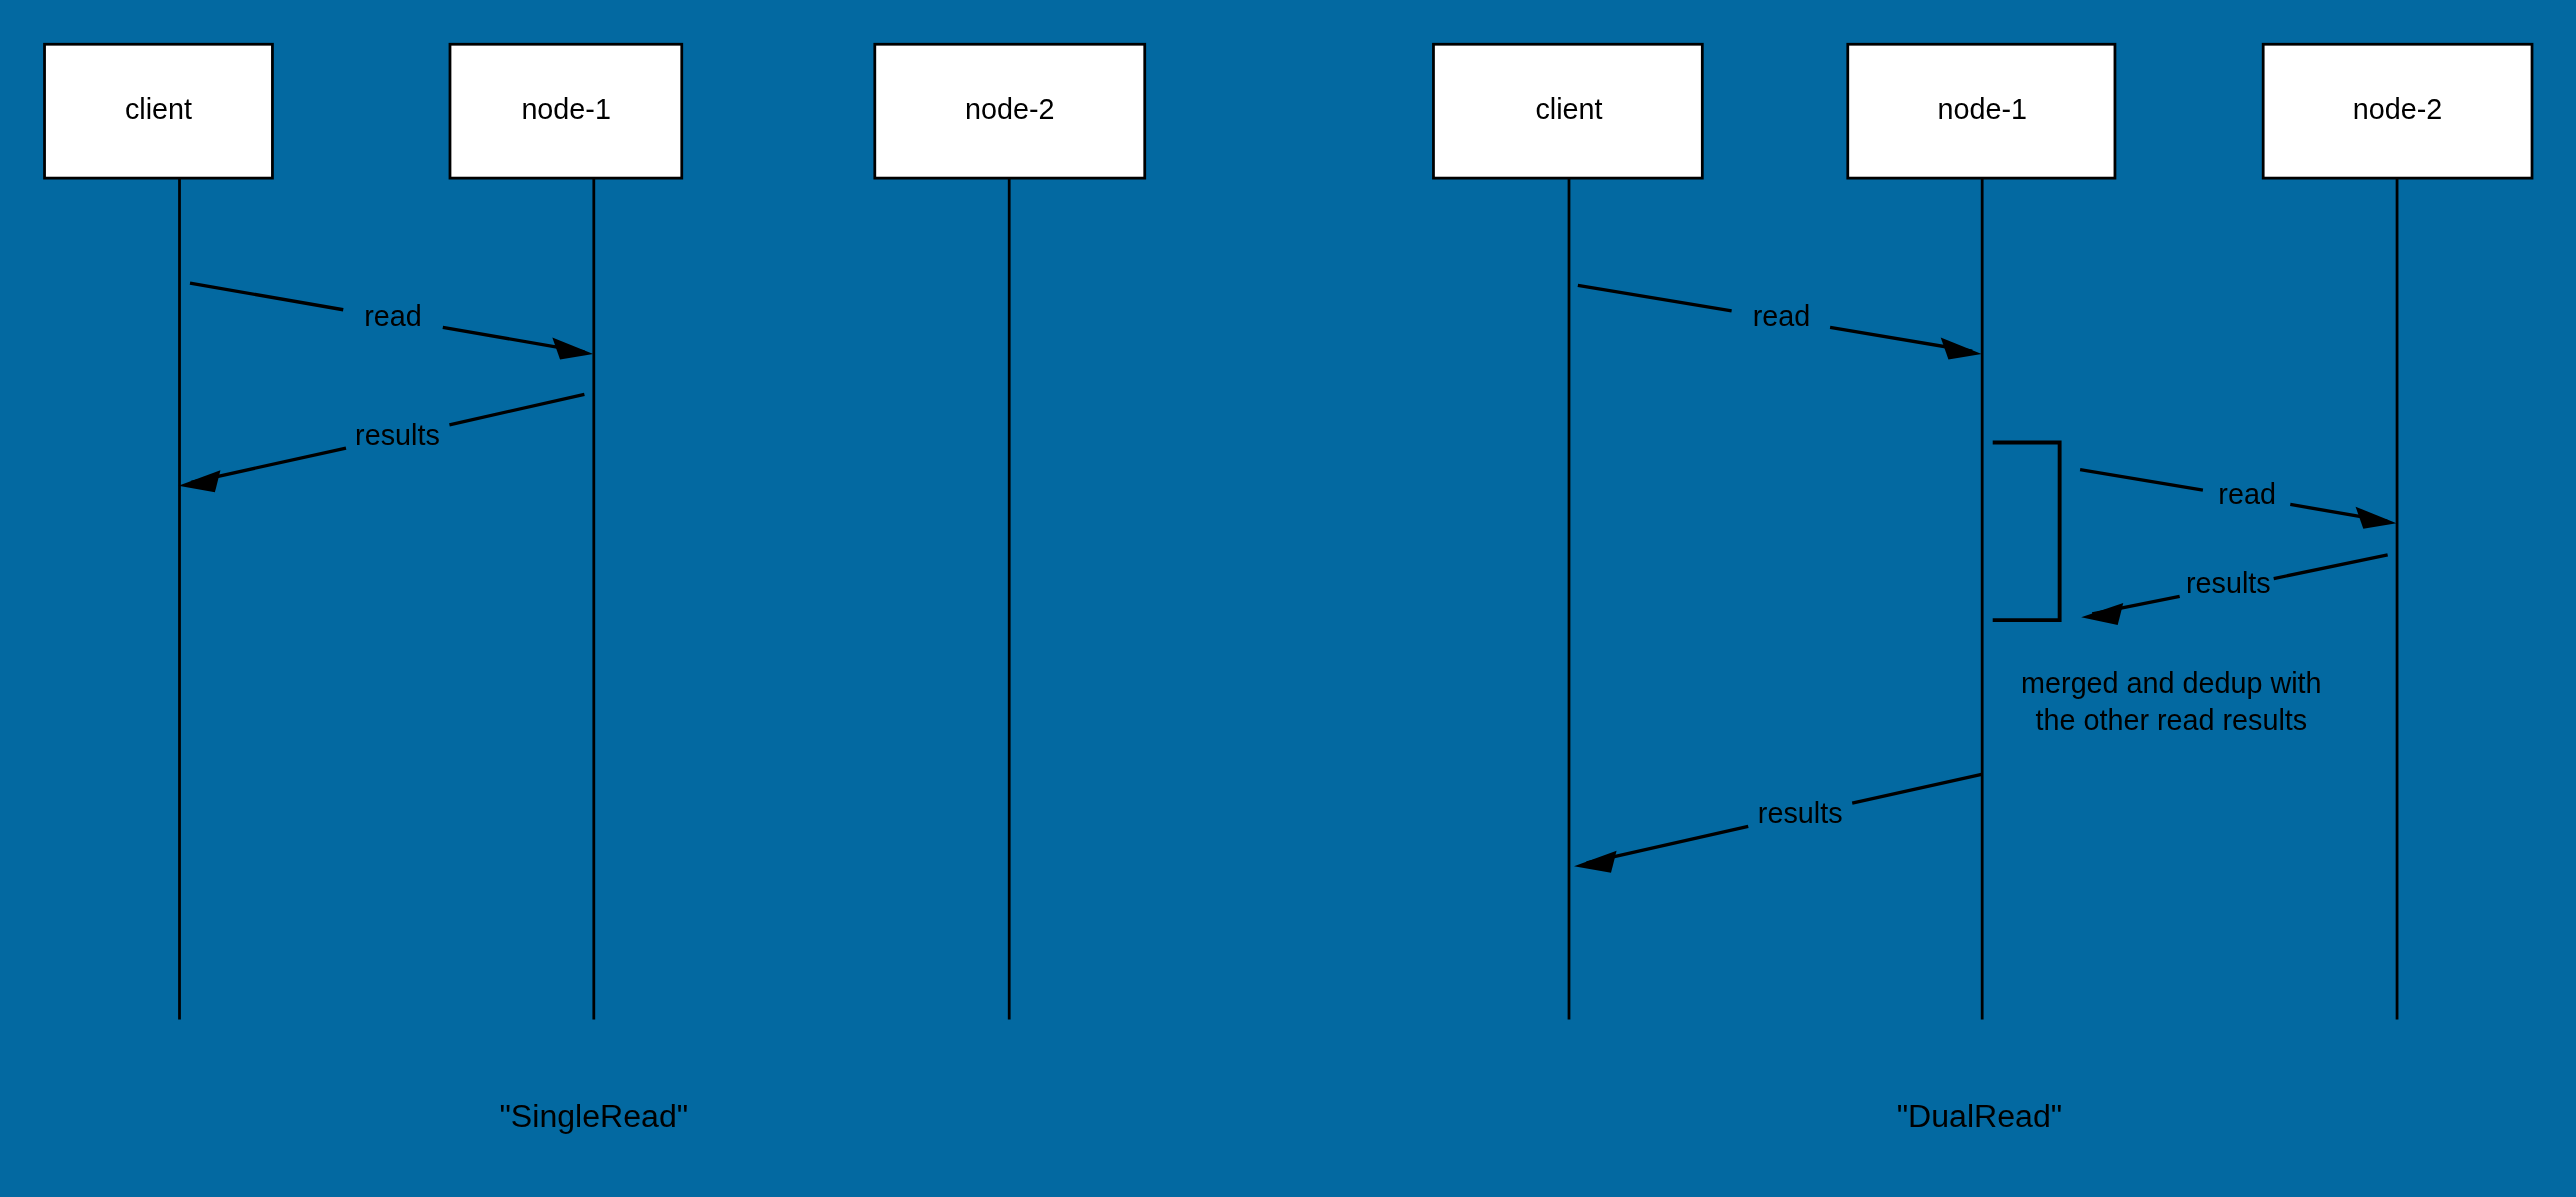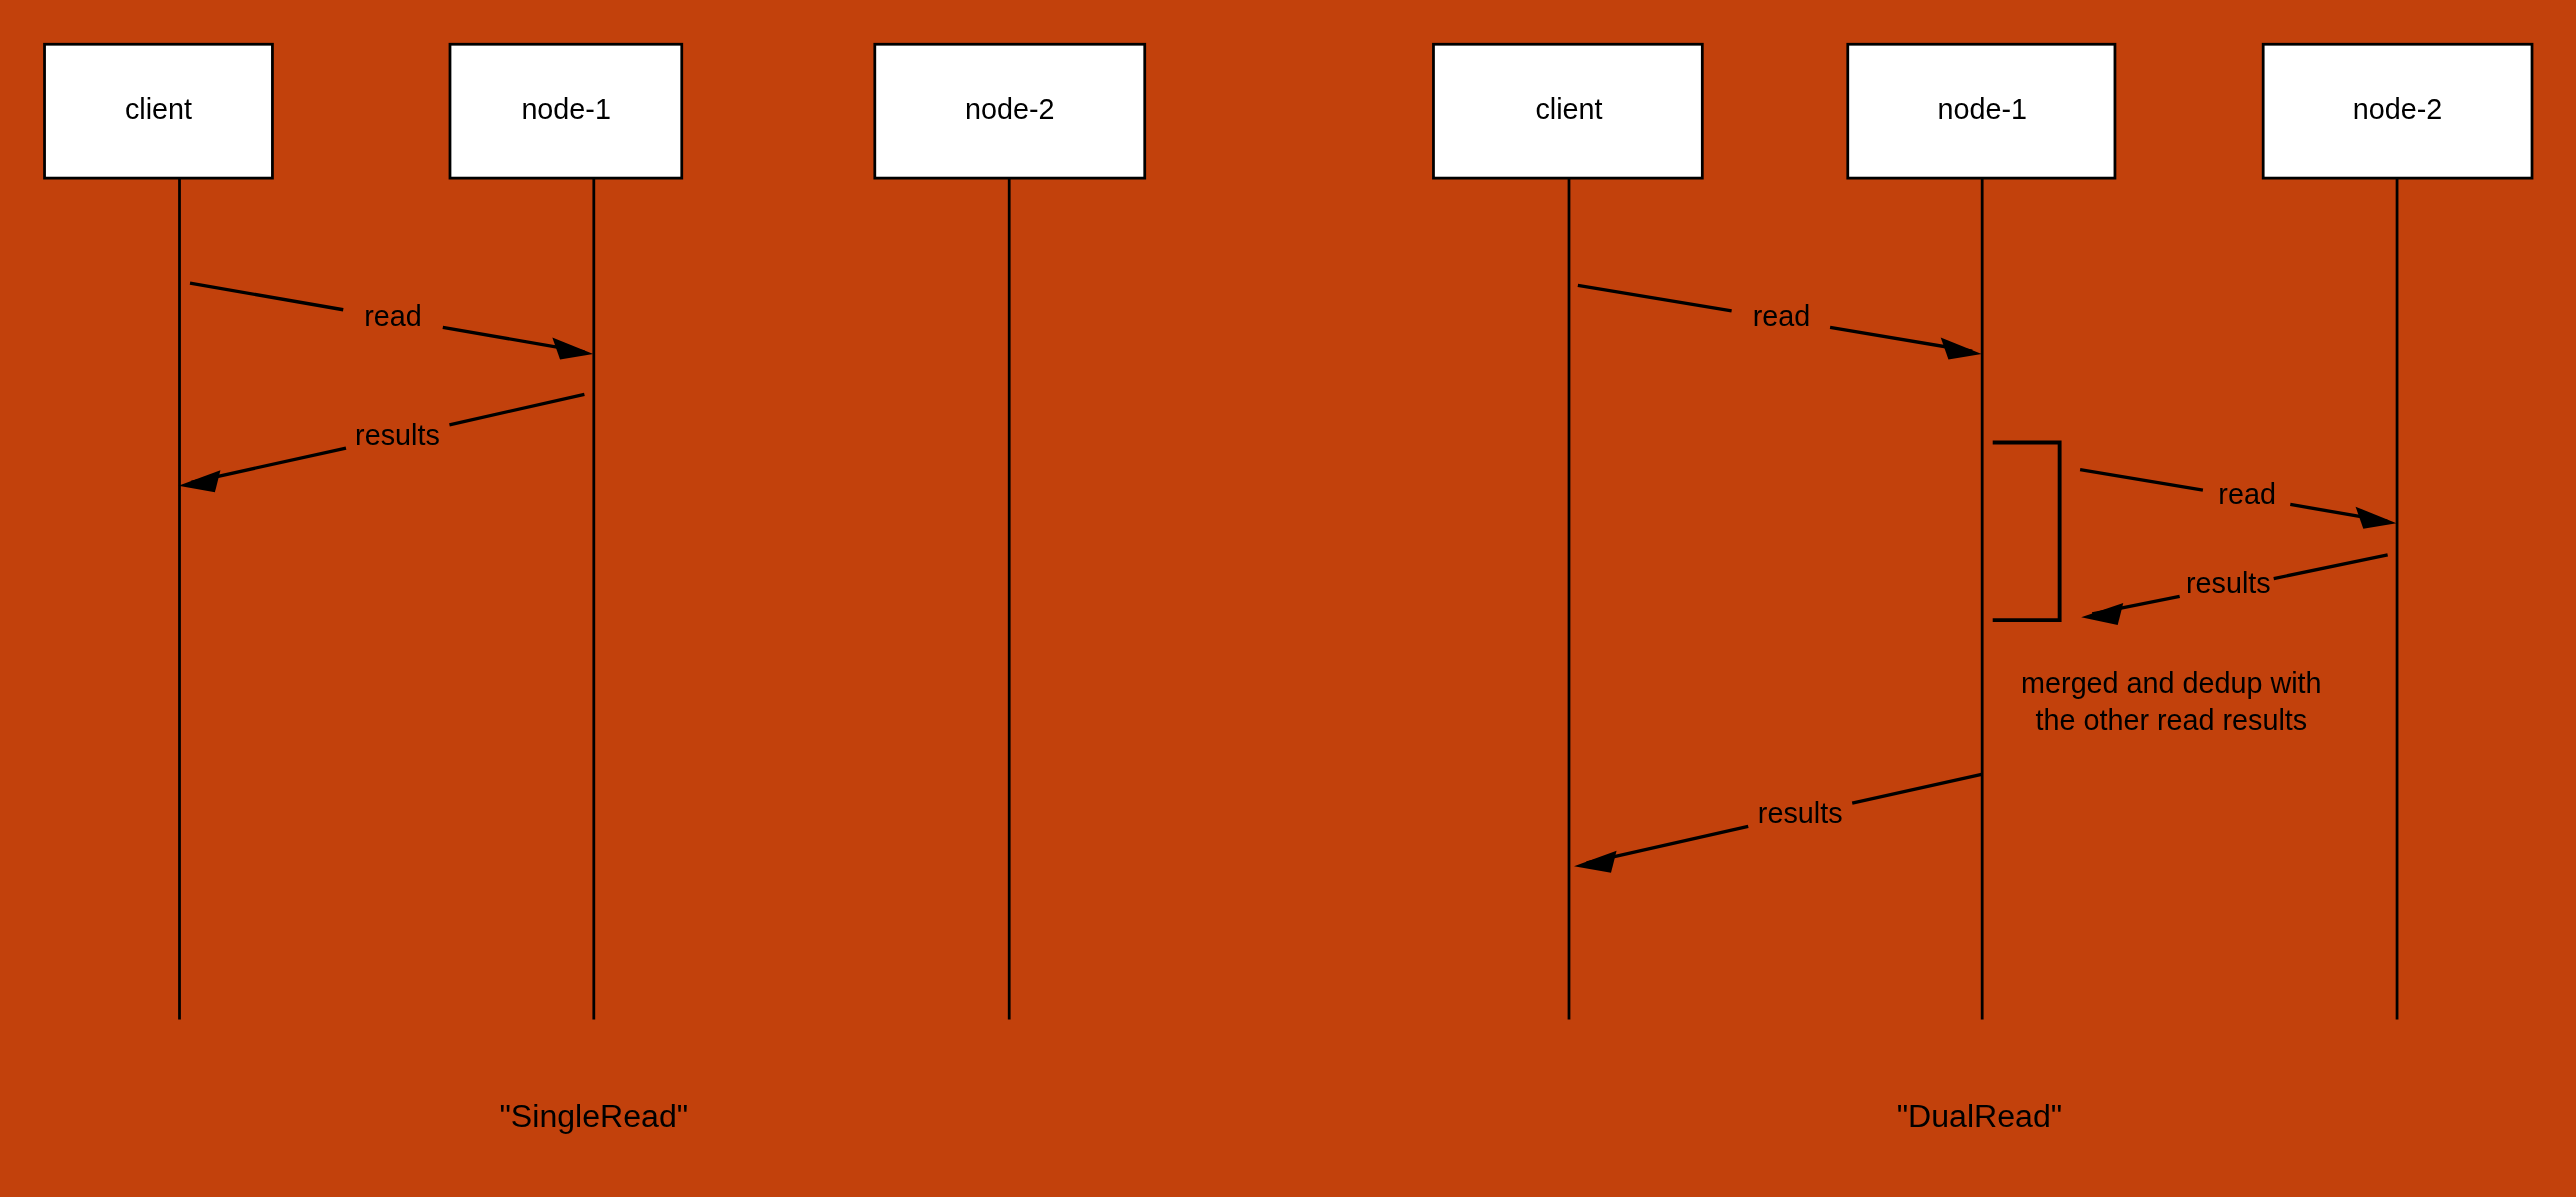--- a/index.html
+++ b/index.html
@@ -9,21 +9,21 @@
     background: #ffffff;
   }
   body {
     font-family: "Liberation Sans", sans-serif;
     color: #000000;
   }
   #canvas {
     position: relative;
     width: 2576px;
     height: 1197px;
-    background: #c2410c;
+    background: #0369a1;
     overflow: hidden;
   }
   svg.diagram-layer {
     position: absolute;
     left: 0;
     top: 0;
     width: 2576px;
     height: 1197px;
   }
   .lifeline-box-rect {

